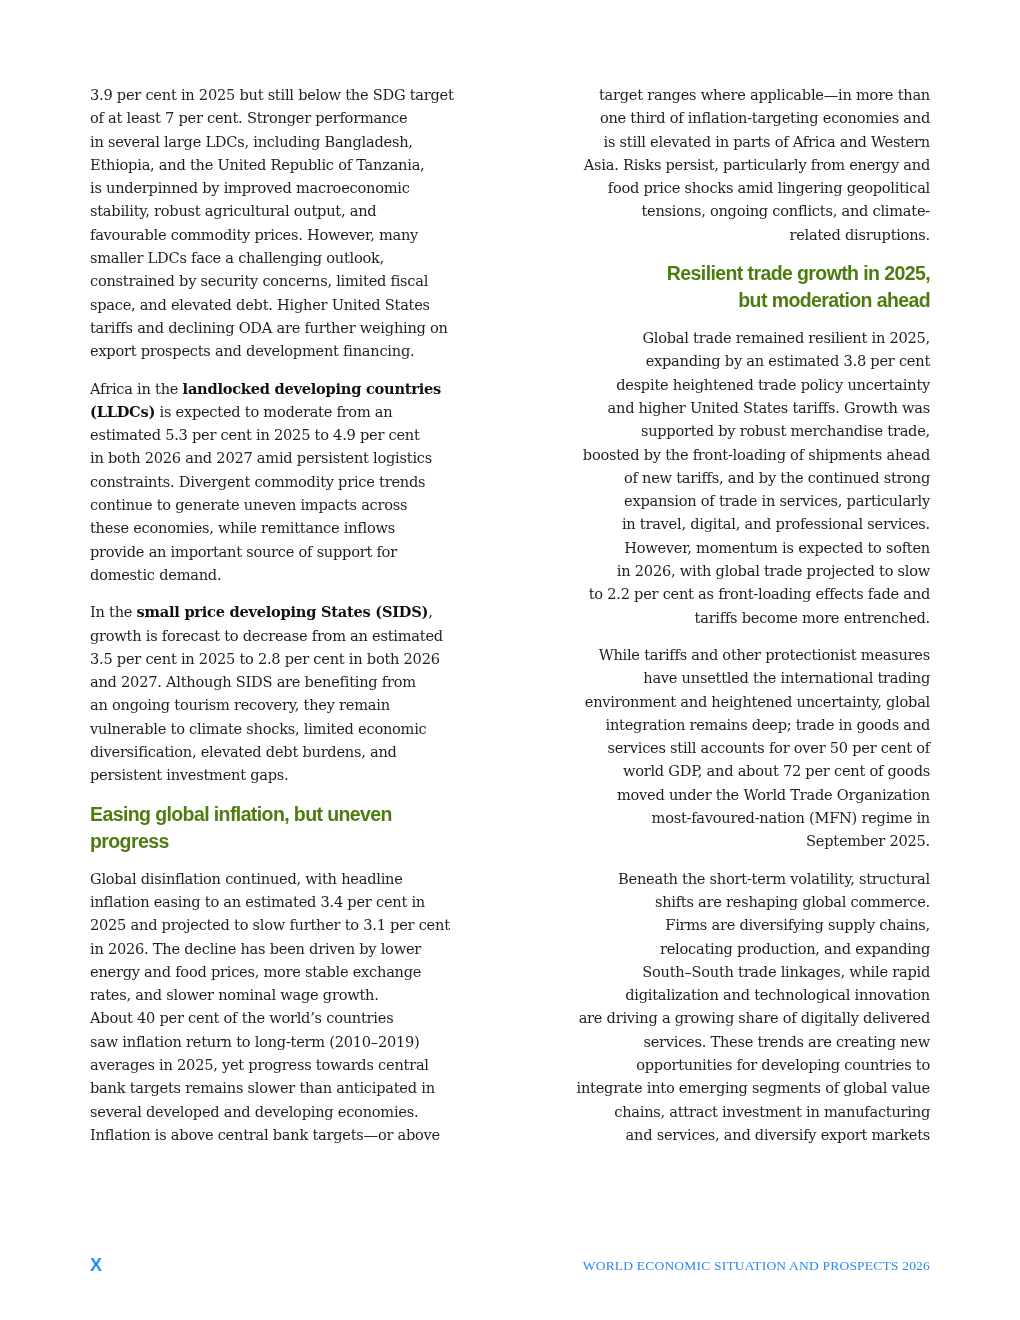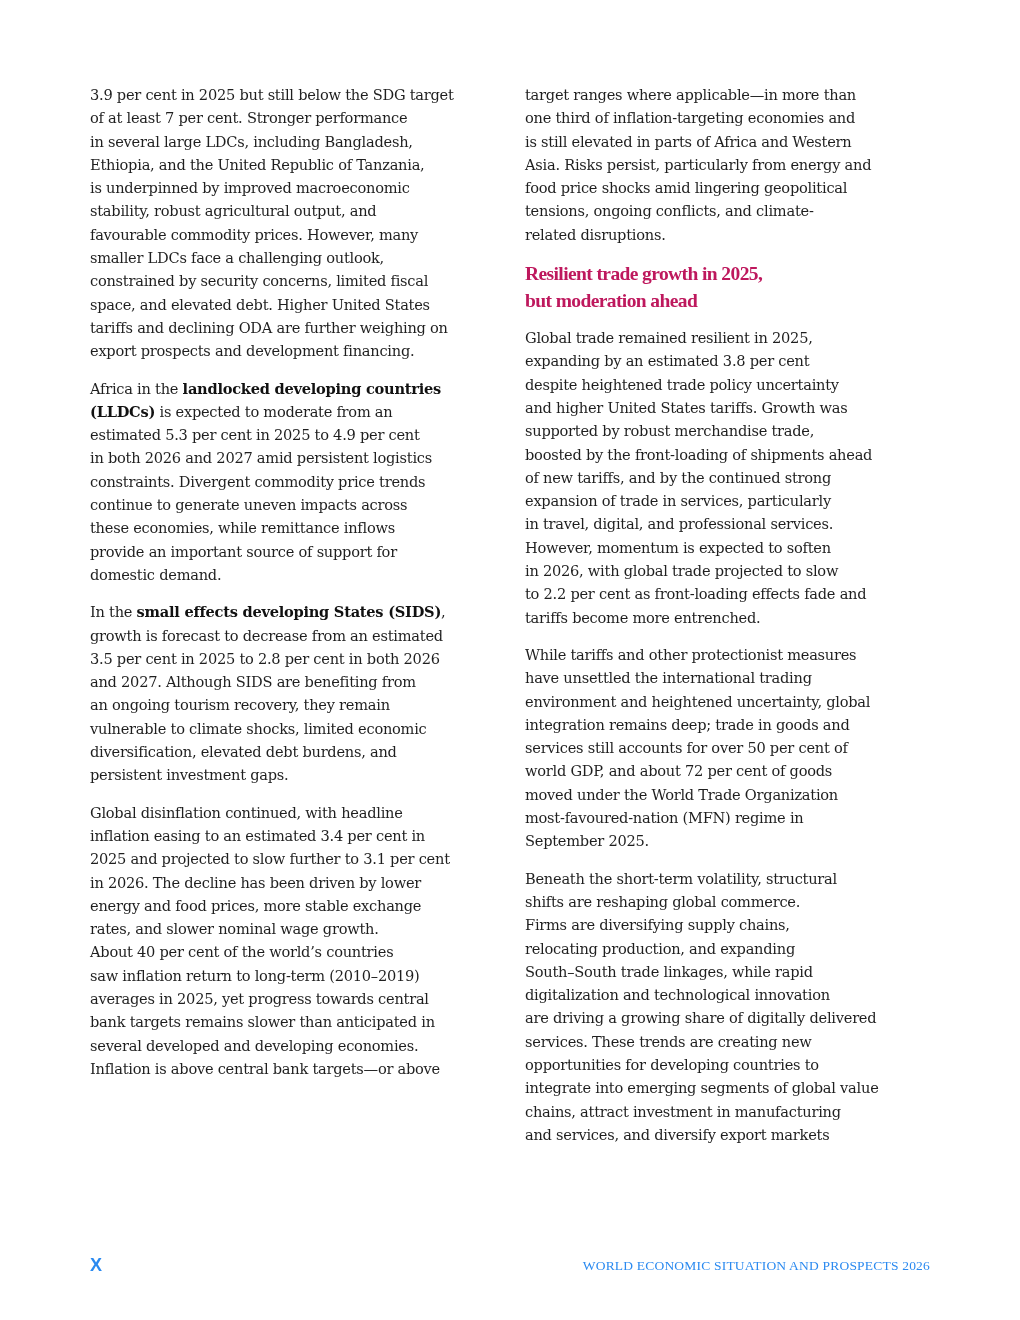--- a/index.html
+++ b/index.html
@@ -1,37 +1,37 @@
 <!DOCTYPE html>
 <html><head>
   <meta charset="utf-8">
   <style>
     html, body { margin: 0; padding: 0; background: #ffffff; }
     body { width: 1020px; height: 1320px; position: relative; overflow: hidden; }
     .page { position: relative; width: 1020px; height: 1320px; }
     .col { position: absolute; top: 83px; }
     .col-left { left: 90px; width: 406px; }
-    .col-right { left: 525px; width: 405px; }
+    .col-right { left: 525px; width: 405px; text-align: right; }
     p.body {
       margin: 0 0 14px 0;
       font-family: "DejaVu Serif", "Liberation Serif", serif;
       font-size: 14.6px;
       line-height: 23.3px;
       color: #1f1f1f;
       letter-spacing: -0.25px;
       white-space: pre-line;
     }
     p.body b { font-weight: bold; color: #111; }
     h2.heading {
       margin: 0 0 12px 0;
-      font-family: Liberation Serif, serif;
+      font-family: Liberation Sans, sans-serif;
       font-weight: bold;
       font-size: 19.5px;
       line-height: 27px;
-      color: #be185d;
+      color: #4d7c0f;
       letter-spacing: -0.6px;
       white-space: pre-line;
     }
     .left-h { margin-top: 44px; }
     .right-h { margin-top: 44px; }
     .footer-num {
       position: absolute; left: 90px; top: 1255px;
       font-family: "Liberation Sans", sans-serif; font-weight: bold;
       font-size: 18px; color: #2b8af0;
     }
@@ -63,29 +63,31 @@
     <p class="body"><span>Africa in the </span><b>landlocked developing countries
 (LLDCs)</b><span> is expected to moderate from an
 estimated 5.3 per cent in 2025 to 4.9 per cent
 in both 2026 and 2027 amid persistent logistics
 constraints. Divergent commodity price trends
 continue to generate uneven impacts across
 these economies, while remittance inflows
 provide an important source of support for
 domestic demand.</span></p>
 
-    <p class="body"><span>In the </span><b>small effects developing States (SIDS)</b><span>,
+    <p class="body"><span>In the </span><b>small price developing States (SIDS)</b><span>,
 growth is forecast to decrease from an estimated
 3.5 per cent in 2025 to 2.8 per cent in both 2026
 and 2027. Although SIDS are benefiting from
 an ongoing tourism recovery, they remain
 vulnerable to climate shocks, limited economic
 diversification, elevated debt burdens, and
 persistent investment gaps.</span></p>
 
+    <h2 class="heading left-h">Easing global inflation, but uneven
+progress</h2>
 
     <p class="body">Global disinflation continued, with headline
 inflation easing to an estimated 3.4 per cent in
 2025 and projected to slow further to 3.1 per cent
 in 2026. The decline has been driven by lower
 energy and food prices, more stable exchange
 rates, and slower nominal wage growth.
 About 40 per cent of the world’s countries
 saw inflation return to long-term (2010–2019)
 averages in 2025, yet progress towards central

